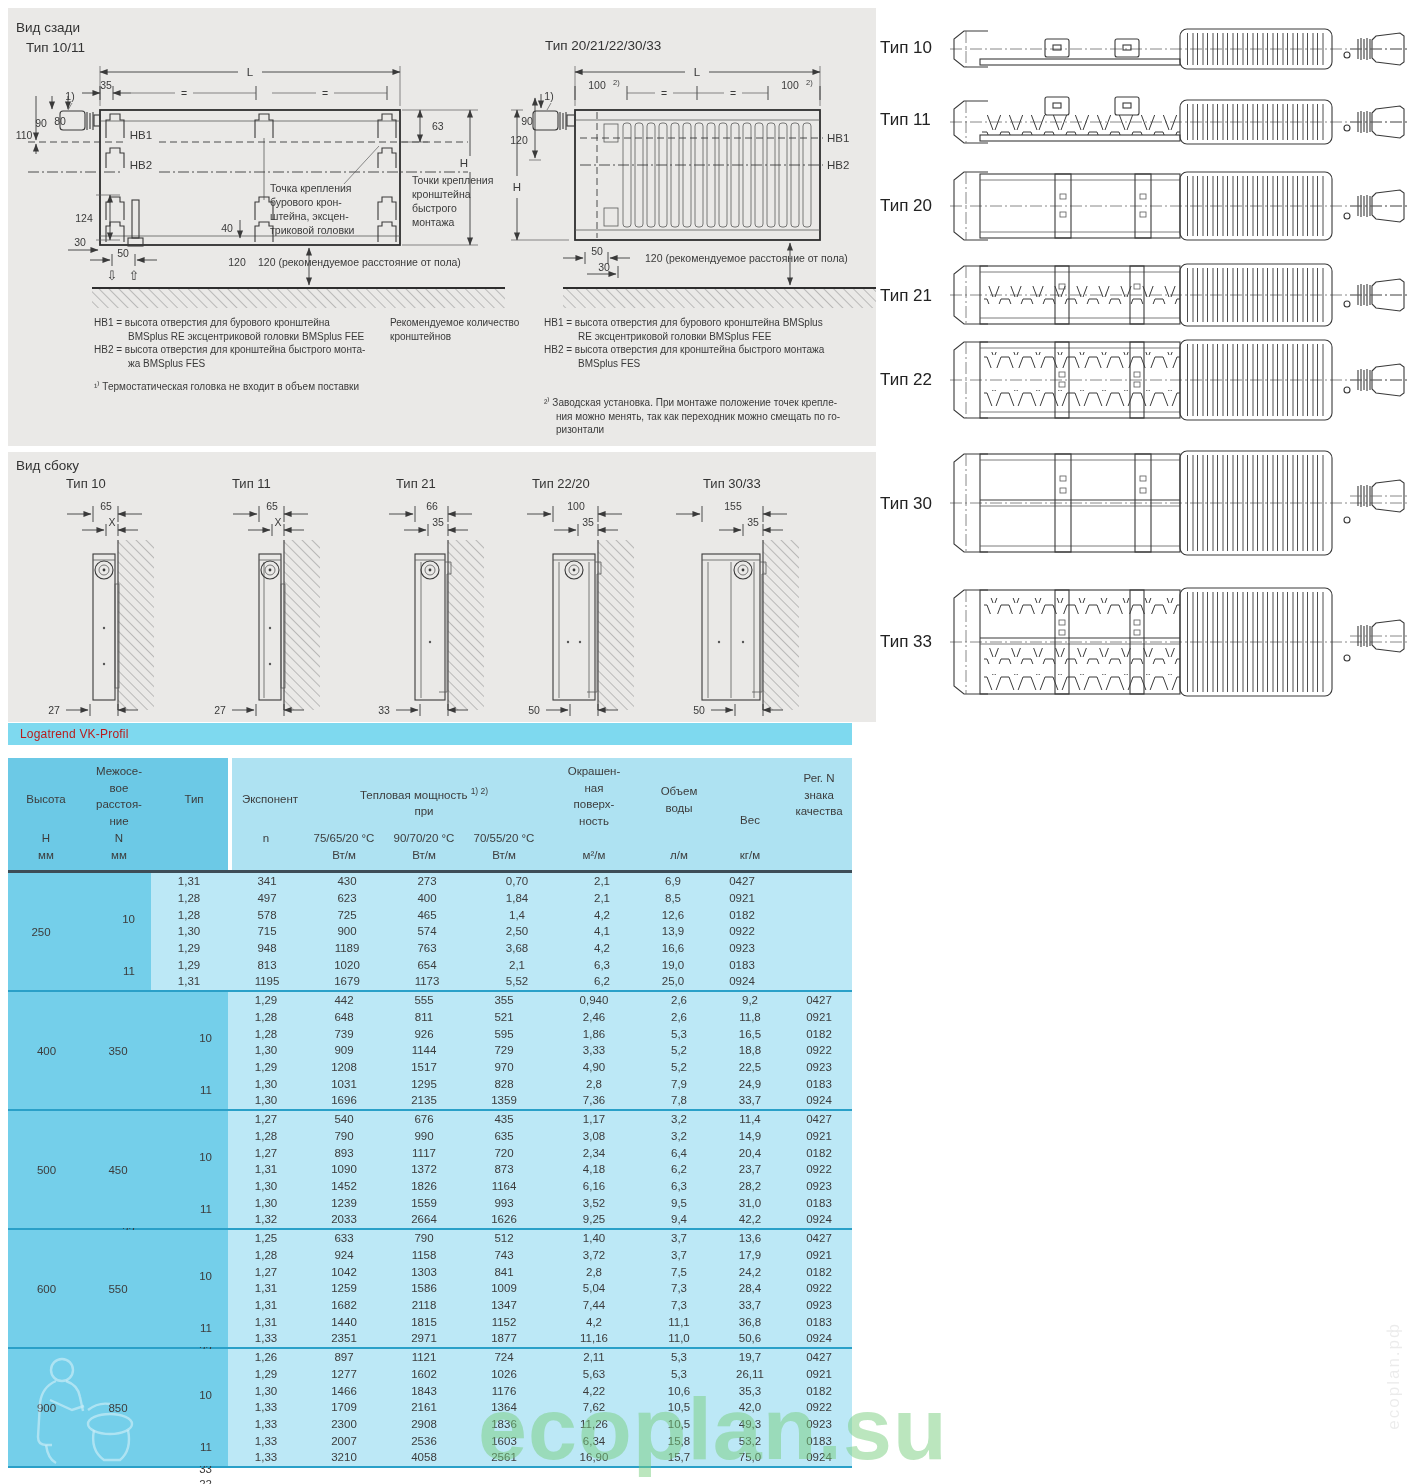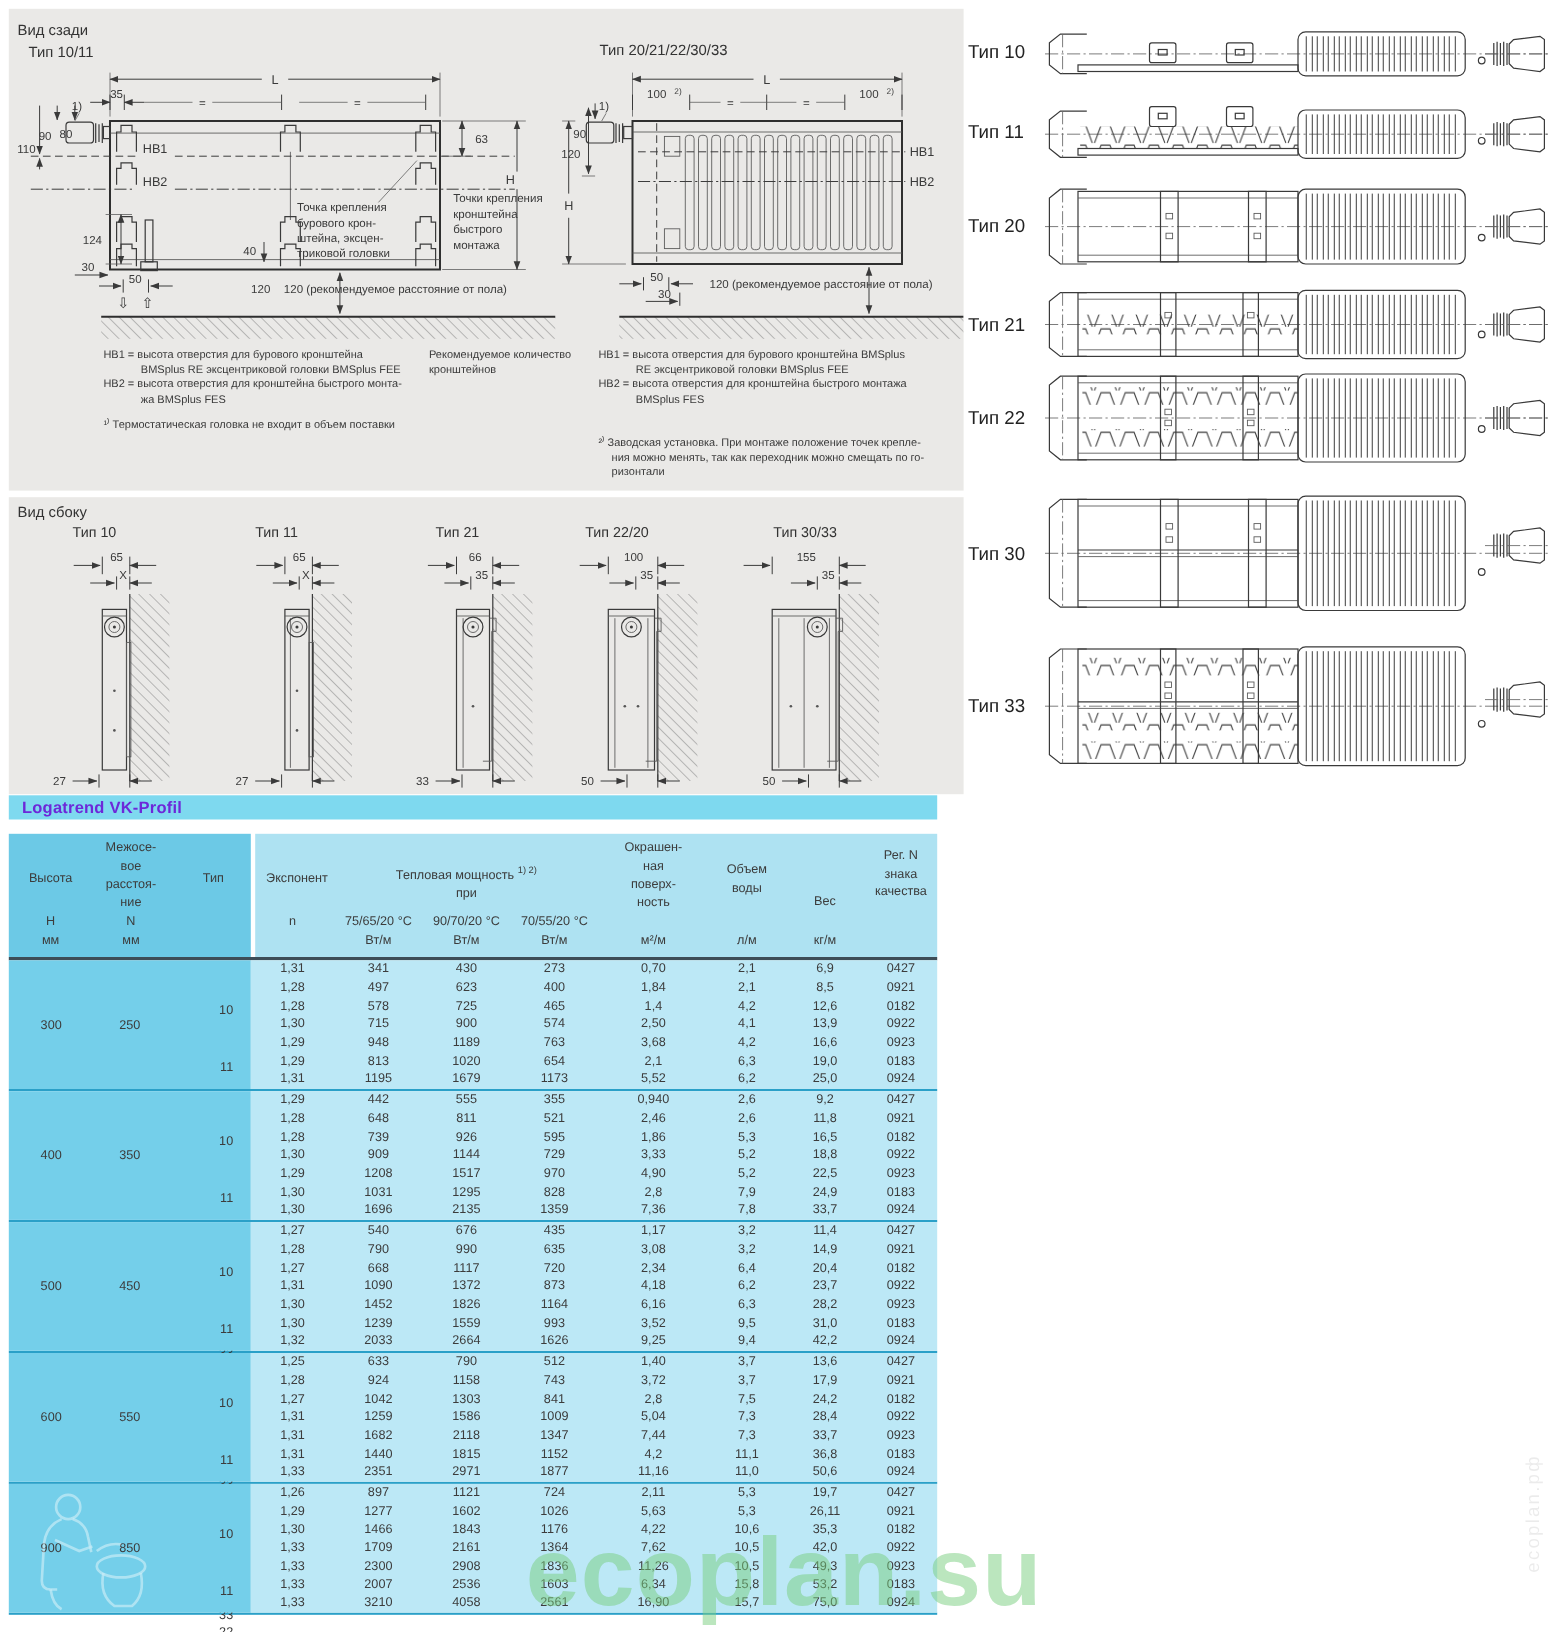--- a/index.html
+++ b/index.html
@@ -33,21 +33,21 @@
   .bt-c2{flex:1;display:flex;align-items:center;justify-content:center;}
   
   .sv-title{position:absolute;font-size:13px;color:#333;white-space:nowrap;}
   
   .gallery{position:absolute;left:880px;top:0;width:534px;height:722px;}
   .gal-label{position:absolute;left:0;width:68px;font-size:17px;color:#222;white-space:nowrap;}
   .gal-svg{position:absolute;left:70px;}
   
   .title-bar{position:absolute;left:8px;top:723px;width:844px;height:22px;background:#7ed9ef;
              display:flex;align-items:center;}
-  .title-bar span{color:#6d28d9;font-weight:bold;font-size:15px;padding-left:12px;letter-spacing:.2px;}
+  .title-bar span{color:#b91c1c;font-weight:normal;font-size:12px;padding-left:12px;letter-spacing:.2px;}
   .table-wrap{position:absolute;left:8px;top:758px;width:844px;font-size:11.5px;color:#3c3c3c;}
   .thead{position:relative;height:112px;}
   .thead .bg-l{position:absolute;left:0;top:0;width:220px;height:112px;background:#6cc9e6;}
   .thead .bg-r{position:absolute;left:224px;top:0;width:620px;height:112px;background:#aee2f2;}
   .hstack{position:absolute;display:flex;flex-direction:column;align-items:center;
           transform:translateX(-50%);line-height:16.5px;white-space:nowrap;}
   .sup{font-size:8.5px;vertical-align:super;}
   .hline{position:absolute;left:0;top:112px;width:844px;height:3px;background:#3d4d57;}
   .tbody{position:absolute;left:0;top:115px;width:844px;}
   .tgroup{display:flex;height:117px;border-bottom:2px solid #2aa0c8;}
@@ -701,21 +701,20 @@
       <span>л/м</span>
         </div>
     <div class="hstack" style="left:742px;top:88.5px;">
       <span>кг/м</span>
         </div>
   </div>
   <div class="hline"></div>
   <div class="tbody" id="tbody">
   <div class="tgroup">
     <div class="g-left">
-      <div class="g-height gcell">300</div>
       <div class="g-spacing gcell">250</div>
       <div class="g-types">
               <div class="type-cell">10</div>
               <div class="type-cell">11</div>
               <div class="type-cell">20</div>
               <div class="type-cell">21</div>
               <div class="type-cell">22</div>
               <div class="type-cell">30</div>
               <div class="type-cell">33</div>
             </div>
@@ -879,21 +878,21 @@
             <div class="cell">0427</div>
             <div class="cell">1,28</div>
             <div class="cell">790</div>
             <div class="cell">990</div>
             <div class="cell">635</div>
             <div class="cell">3,08</div>
             <div class="cell">3,2</div>
             <div class="cell">14,9</div>
             <div class="cell">0921</div>
             <div class="cell">1,27</div>
-            <div class="cell">668</div>
+            <div class="cell">893</div>
             <div class="cell">1117</div>
             <div class="cell">720</div>
             <div class="cell">2,34</div>
             <div class="cell">6,4</div>
             <div class="cell">20,4</div>
             <div class="cell">0182</div>
             <div class="cell">1,31</div>
             <div class="cell">1090</div>
             <div class="cell">1372</div>
             <div class="cell">873</div>

